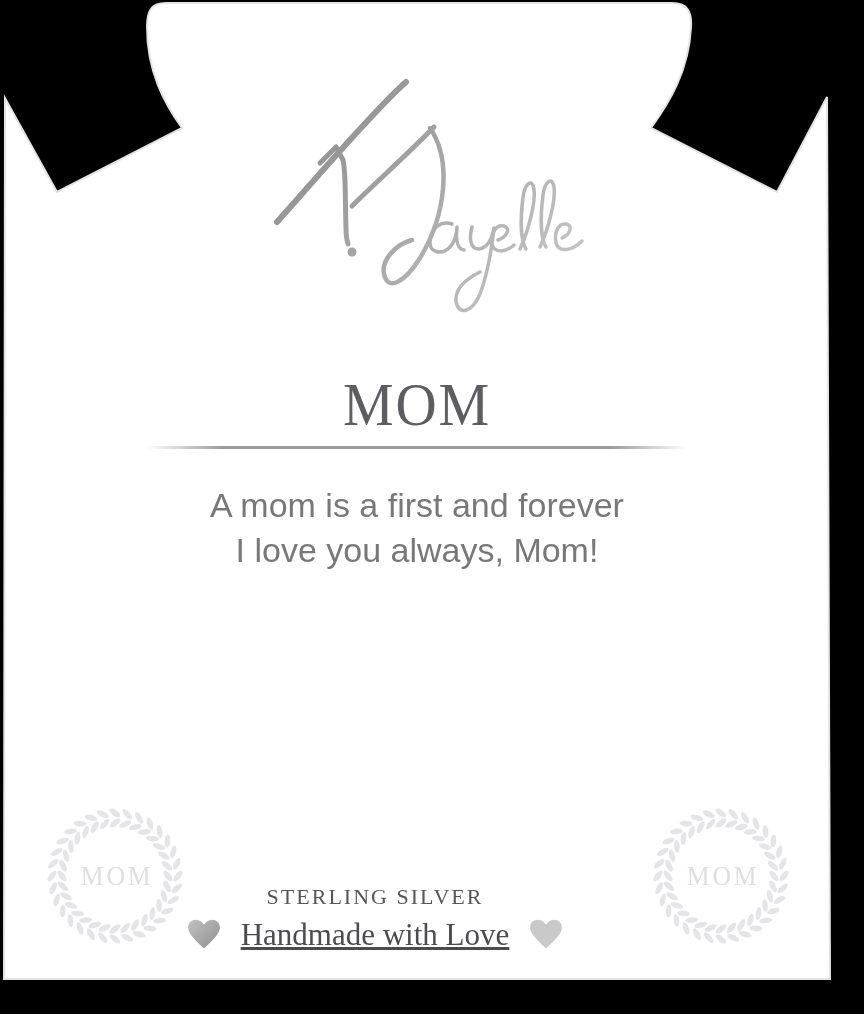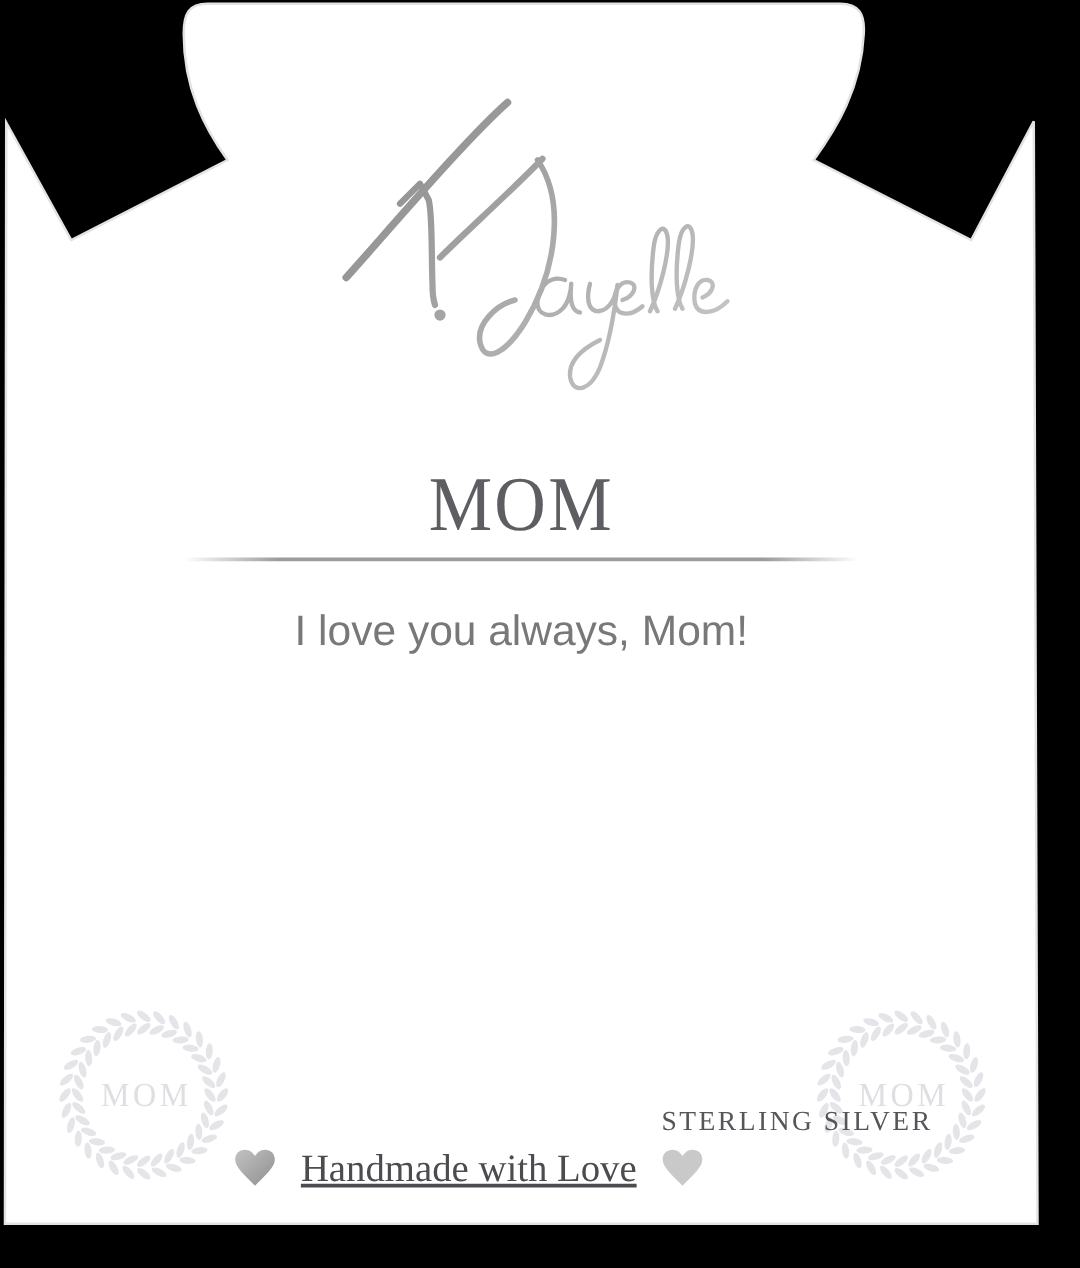--- a/index.html
+++ b/index.html
@@ -19,21 +19,21 @@
   .quote{position:absolute;left:4px;top:483px;width:826px;text-align:center;
     color:var(--quote,#787878);font-size:34px;line-height:45px;font-weight:400;}
 
   .wreath-box{position:absolute;width:140px;height:140px;display:flex;align-items:center;justify-content:center;}
   .wreath-box.left{left:45px;top:806px;}
   .wreath-box.right{left:651px;top:806px;}
   .wreath-box svg{position:absolute;inset:0;}
   .wreath-label{position:relative;font-family:"Liberation Serif","DejaVu Serif",serif;
     font-size:27px;letter-spacing:3px;color:var(--wreath-label,#dfdfe3);transform:scaleX(0.95) translateX(2px);}
 
-  .footer{position:absolute;left:4px;top:884px;width:742px;text-align:right;}
+  .footer{position:absolute;left:4px;top:884px;width:742px;text-align:center;}
   .material{font-family:"Liberation Serif","DejaVu Serif",serif;font-size:22px;letter-spacing:2px;
     color:var(--material,#55555a);}
   .tagline-row{margin-top:7px;display:flex;align-items:center;justify-content:center;gap:20px;}
   .tagline{font-family:"Liberation Serif","DejaVu Serif",serif;font-size:31px;
     color:var(--tagline,#4c4c50);text-decoration:underline;}
   .card-shape path.card{stroke:#e3e3e3;stroke-width:2;}
   .sig path,.sig circle{stroke-linecap:round;stroke-linejoin:round;}
 </style>
 </head>
 <body>
@@ -70,20 +70,21 @@
       <path stroke-width="3.5" d="M 540,247 C 548,230 556,200 554,187 C 552,176 545,181 543,195 C 540,219 541,239 546,247"></path>
       <path stroke-width="3.5" d="M 562,238 C 571,234 573,225 566,224 C 558,223 554,233 556,243 C 559,253 572,251 582,241"></path>
     </g>
   </svg>
   <span class="sr-only">T. Jayelle</span>
 
   <h1 class="card-title">MOM</h1>
   <div class="divider"></div>
 
   <div class="quote">
+    <div>A mom is a first and forever</div>
     <div>I love you always, Mom!</div>
   </div>
 
   <div class="wreath-box left">
     <svg class="wreath" width="140" height="140" viewBox="0 0 140 140">
         <ellipse cx="123" cy="70" rx="6.5" ry="2.8" transform="rotate(52 123 70)" fill="#e5e5e9"></ellipse>
         <ellipse cx="133" cy="70" rx="6.5" ry="2.8" transform="rotate(128 133 70)" fill="#e5e5e9"></ellipse>
         <ellipse cx="121.98161986137121" cy="80.3397870668548" rx="6.5" ry="2.8" transform="rotate(63.25 121.98161986137121 80.3397870668548)" fill="#e5e5e9"></ellipse>
         <ellipse cx="131.7894726654035" cy="82.29069028701608" rx="6.5" ry="2.8" transform="rotate(139.25 131.7894726654035 82.29069028701608)" fill="#e5e5e9"></ellipse>
         <ellipse cx="118.9656152230982" cy="90.28222191534977" rx="6.5" ry="2.8" transform="rotate(74.5 118.9656152230982 90.28222191534977)" fill="#e5e5e9"></ellipse>

